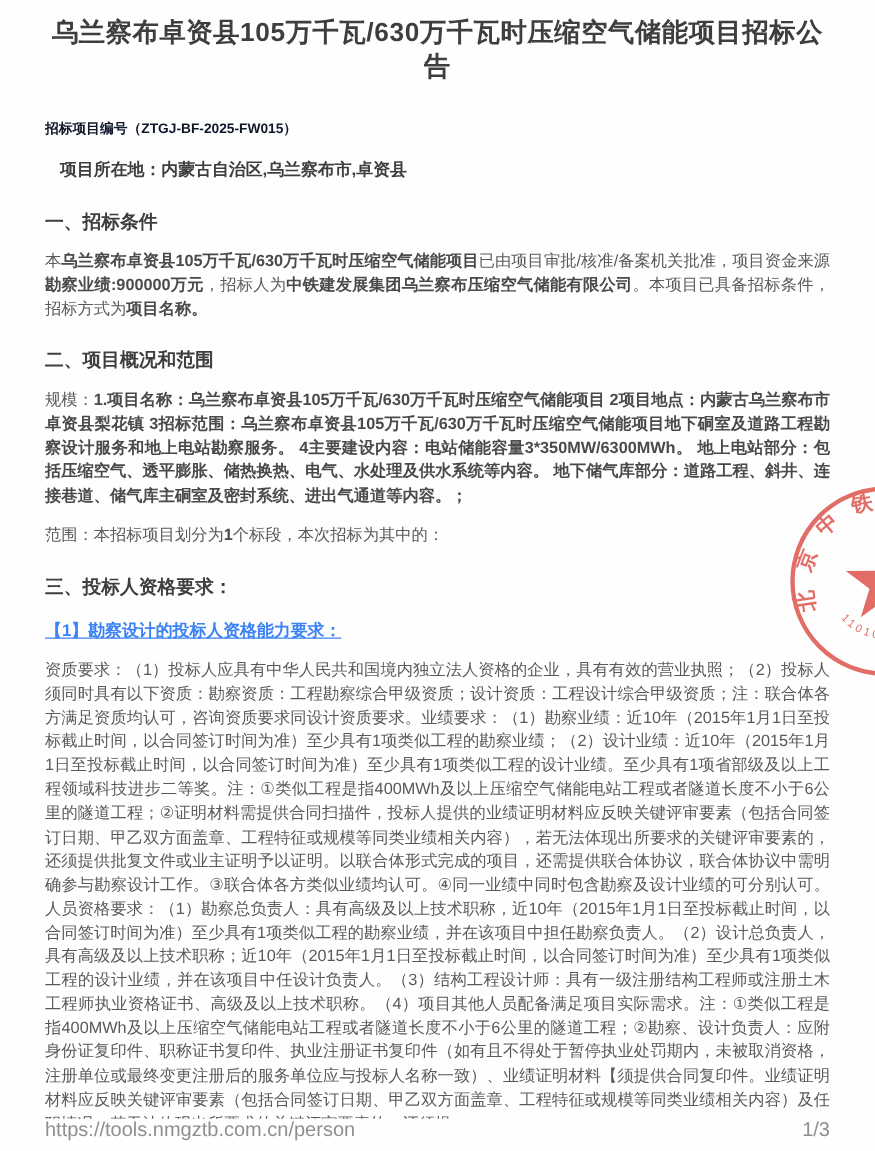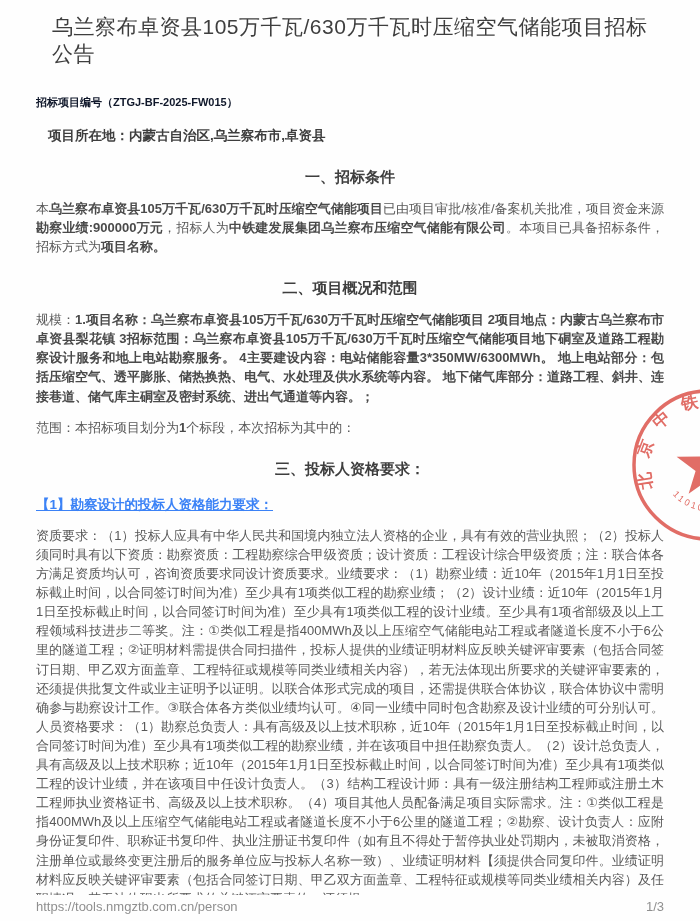--- a/index.html
+++ b/index.html
@@ -3,36 +3,37 @@
 <meta charset="utf-8">
 <style>
   html,body{margin:0;padding:0;}
   body{
     width:700px;height:921px;background:#ffffff;position:relative;overflow:hidden;
     font-family:"Liberation Sans","DejaVu Sans",sans-serif;
   }
   .page{position:absolute;inset:0;background:#fefefe;overflow:hidden;}
   .content{position:absolute;top:0;left:36px;width:628px;bottom:26px;overflow:hidden;}
   h1.title{
-    margin:14px 0 0 16px;font-size:21px;line-height:1.28;font-weight:400;color:#3e3e3e;
+    margin:14px 0 0 0;font-size:21px;line-height:1.28;font-weight:700;color:#3e3e3e;
     letter-spacing:0.5px;
+    text-align:center;
   }
   .proj-no{margin:27px 0 0 0;font-size:11px;font-weight:700;color:#0f172a;}
   .loc{margin:17px 0 0 12px;font-size:13.5px;font-weight:700;color:#3e3e3e;}
-  h2.sec{margin:23px 0 0 0;font-size:15px;font-weight:700;color:#3e3e3e;text-align:center;}
+  h2.sec{margin:23px 0 0 0;font-size:15px;font-weight:700;color:#3e3e3e;}
   h3.subsec{margin:17px 0 0 0;font-size:13.5px;font-weight:700;color:#3b82f6;text-decoration:underline;}
   p.body{
     margin:12px 0 0 0;font-size:13px;line-height:1.47;color:#595959;
     text-align:justify;text-justify:inter-ideograph;
   }
   p.body b{color:#4a4a4a;font-weight:700;}
   p.lot{margin:16px 0 0 0;font-size:13.5px;font-weight:700;color:#3e3e3e;}
   .footer{
     position:absolute;left:36px;right:36px;bottom:7px;display:flex;
-    justify-content:space-between;font-size:13px;color:#8f8f8f;
+    justify-content:space-between;font-size:16px;color:#8f8f8f;
   }
   .stamp{
     position:absolute;top:385px;left:620px;width:80px;height:170px;
     overflow:hidden;opacity:0.78;pointer-events:none;
   }
   .stamp svg{display:block;}
   .stamp text{font-family:"Liberation Sans","DejaVu Sans",sans-serif;}
 </style>
 </head>
 <body>

